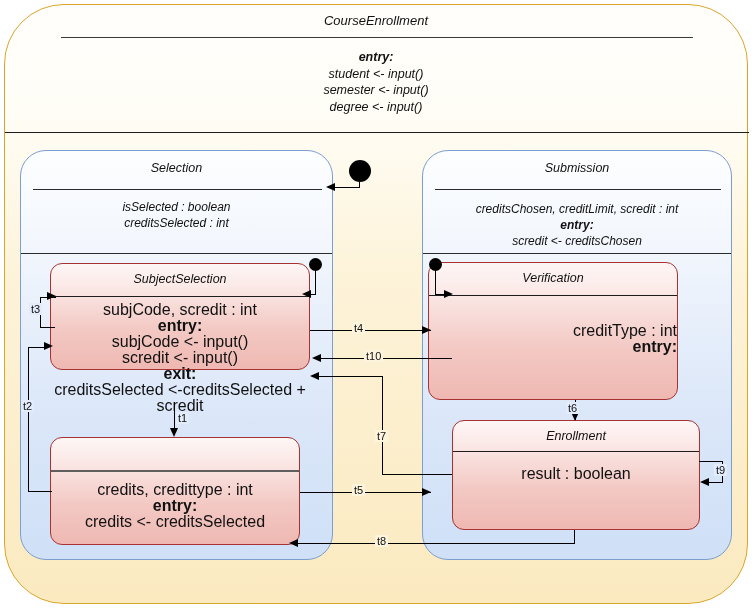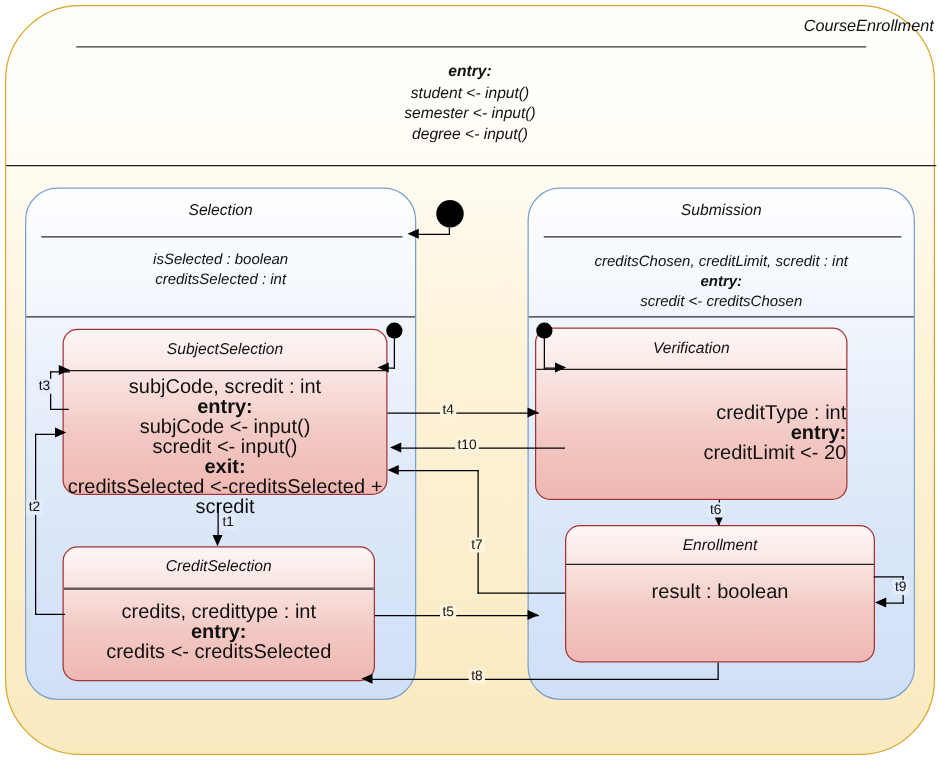--- a/index.html
+++ b/index.html
@@ -7,21 +7,21 @@
   #canvas{position:relative;width:752px;height:611px;overflow:hidden;background:#ffffff;}
 
   
   .outer{
     position:absolute;left:4px;top:4px;width:744px;height:600px;
     border:1px solid #d9a62b;border-radius:60px;
     background:linear-gradient(180deg,#fffefb 0%,#fffdf6 18%,#fdf3d9 45%,#fbeac0 100%);
     box-sizing:border-box;
   }
   .outer-title{
-    position:absolute;left:0;top:8px;width:100%;text-align:right;
+    position:absolute;left:0;top:8px;width:100%;text-align:center;
     font-style:italic;font-size:13px;color:#111;
   }
   .outer-div1{position:absolute;left:56px;top:32px;width:632px;height:0;border-top:1.6px solid #3a3a3a;}
   .outer-div2{position:absolute;left:0px;top:127px;width:744px;height:0;border-top:1.6px solid #1d1d1d;}
   .outer-body{
     position:absolute;left:0;top:44px;width:100%;text-align:center;
     font-style:italic;font-size:12.5px;color:#111;line-height:16.5px;
   }
   .outer-body .bold{font-weight:bold;}
 
@@ -108,50 +108,48 @@
     <div class="region-title">Submission</div>
     <div class="region-div" style="left:12px;top:38px;width:286px;"></div>
     <div class="region-body" style="left:0;top:50px;">
       <div>creditsChosen, creditLimit, scredit : int</div>
       <div class="bold">entry:</div>
       <div>scredit &lt;- creditsChosen</div>
     </div>
     <div class="region-div" style="left:0px;top:102px;width:308px;"></div>
   </div>
 
-  <div class="state" style="left:50px;top:263px;width:260px;height:133px;">
+  <div class="state" style="left:50px;top:263px;width:260px;height:107px;">
     <div class="state-title">SubjectSelection</div>
     <div class="state-div" style="left:0px;top:32px;width:258px;"></div>
     <div class="state-body" style="left:0;top:38px;">
       <div>subjCode, scredit : int</div>
       <div class="bold">entry:</div>
       <div>subjCode &lt;- input()</div>
       <div>scredit &lt;- input()</div>
       <div class="bold">exit:</div>
       <div>creditsSelected &lt;-creditsSelected  + scredit</div>
     </div>
   </div>
 
   <div class="state" style="left:50px;top:437px;width:250px;height:108px;">
-    <div class="state-title">CreditSelection</div>
     <div class="state-div grey" style="left:0px;top:32px;width:248px;"></div>
     <div class="state-body" style="left:0;top:44px;">
       <div>credits, credittype : int</div>
       <div class="bold">entry:</div>
       <div>credits &lt;- creditsSelected</div>
     </div>
   </div>
 
   <div class="state" style="left:428px;top:262px;width:250px;height:138px;">
     <div class="state-title">Verification</div>
     <div class="state-div" style="left:0px;top:32px;width:248px;"></div>
     <div class="state-body" style="left:0;top:60px;text-align:right;">
       <div>creditType : int</div>
       <div class="bold">entry:</div>
-      <div>creditLimit &lt;- 20</div>
     </div>
   </div>
 
   <div class="state" style="left:452px;top:420px;width:248px;height:110px;">
     <div class="state-title">Enrollment</div>
     <div class="state-div" style="left:0px;top:30px;width:246px;"></div>
     <div class="state-body" style="left:0;top:45px;">
       <div>result : boolean</div>
     </div>
   </div>

